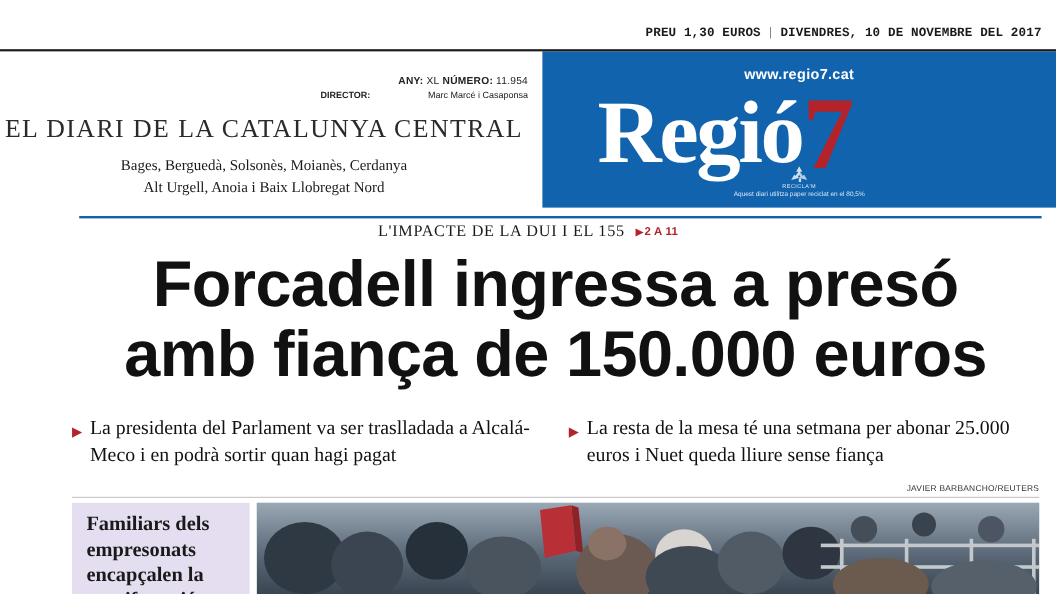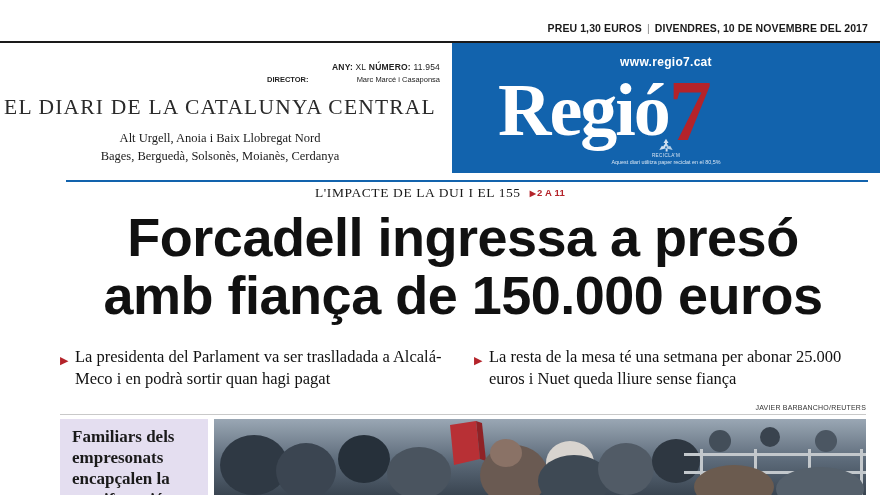--- a/index.html
+++ b/index.html
@@ -26,21 +26,21 @@
     position: absolute;
     left: 0; top: 0;
     width: 880px;
     height: 42px;
     background: #ffffff;
   }
   .topline-info {
     position: absolute;
     right: 12px;
     top: 22px;
-    font-family: Liberation Sans, sans-serif;
+    font-family: Liberation Mono, monospace;
     font-size: 10.5px;
     font-weight: bold;
     color: #1a1a1a;
     letter-spacing: .1px;
     white-space: nowrap;
   }
   .topline-info .sep {
     color: #888;
     font-weight: normal;
     margin: 0 5px;
@@ -344,22 +344,22 @@
         </div>
         <div class="l2">
           <span>DIRECTOR:</span>
           <span class="thin">Marc Marcé i Casaponsa</span>
         </div>
       </div>
 
       <div class="mh-title">EL DIARI DE LA CATALUNYA CENTRAL</div>
 
       <div class="mh-sub">
+        <div>Bages, Berguedà, Solsonès, Moianès, Cerdanya</div>
         <div>Alt Urgell, Anoia i Baix Llobregat Nord</div>
-        <div>Bages, Berguedà, Solsonès, Moianès, Cerdanya</div>
       </div>
     </div>
 
     <div class="mh-right">
       <div class="mh-url">www.regio7.cat</div>
       <div class="logo">
         <span>Regió</span><span class="seven">7</span>
       </div>
       <div class="recycle">
         <svg class="ico" viewBox="0 0 24 22">

